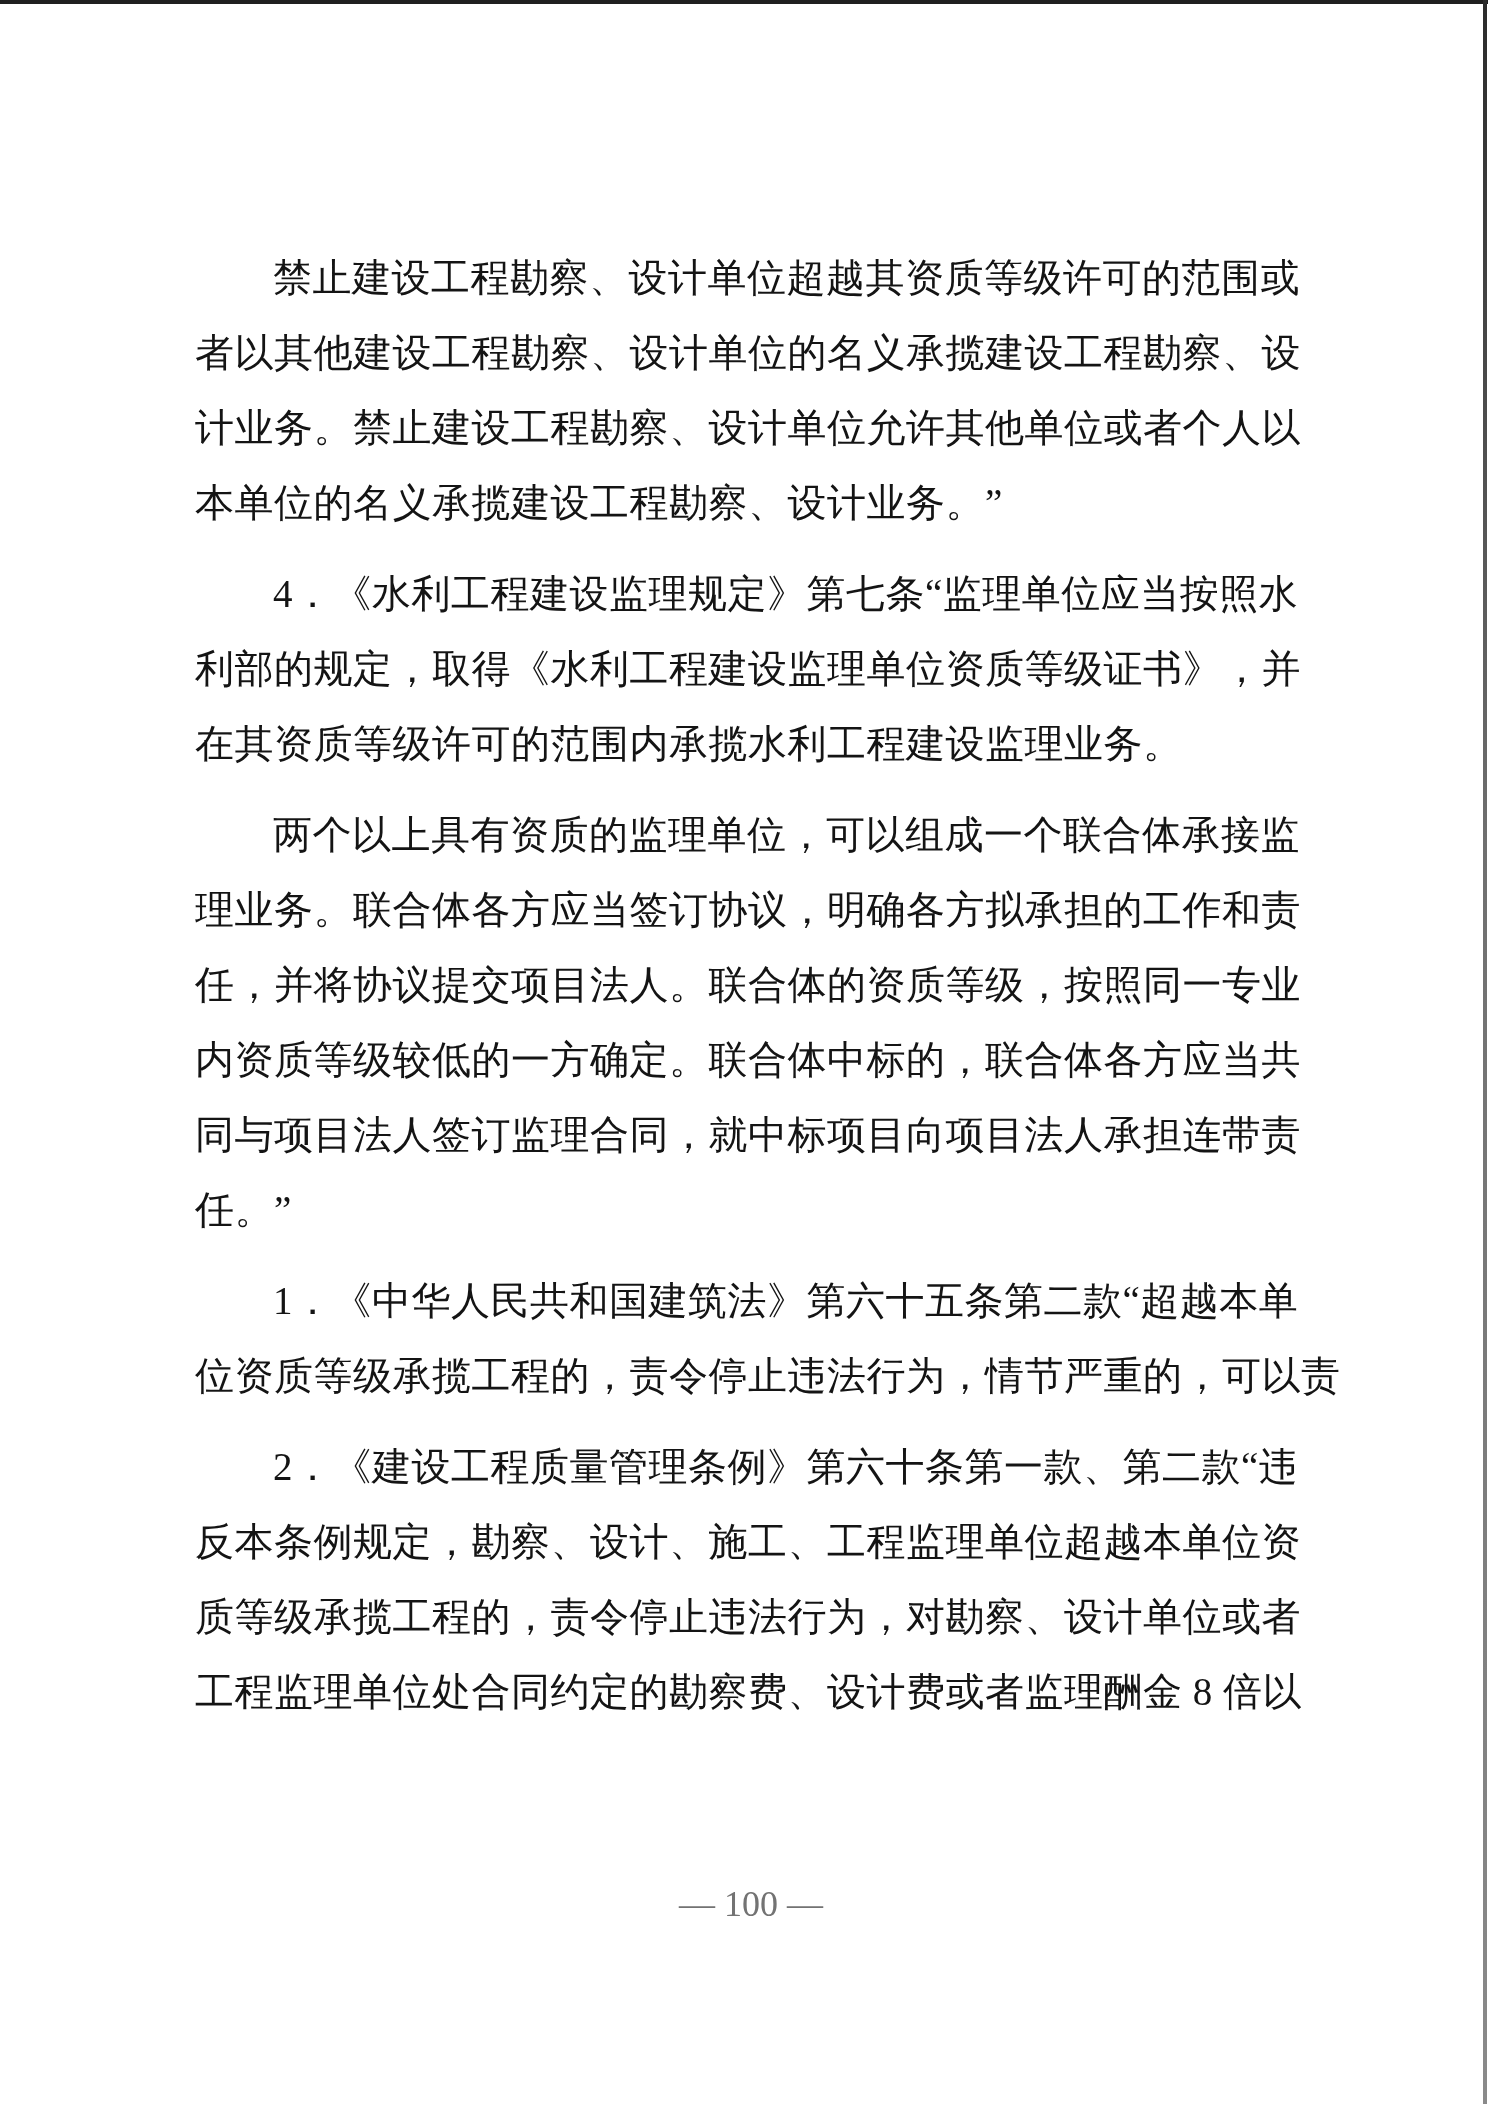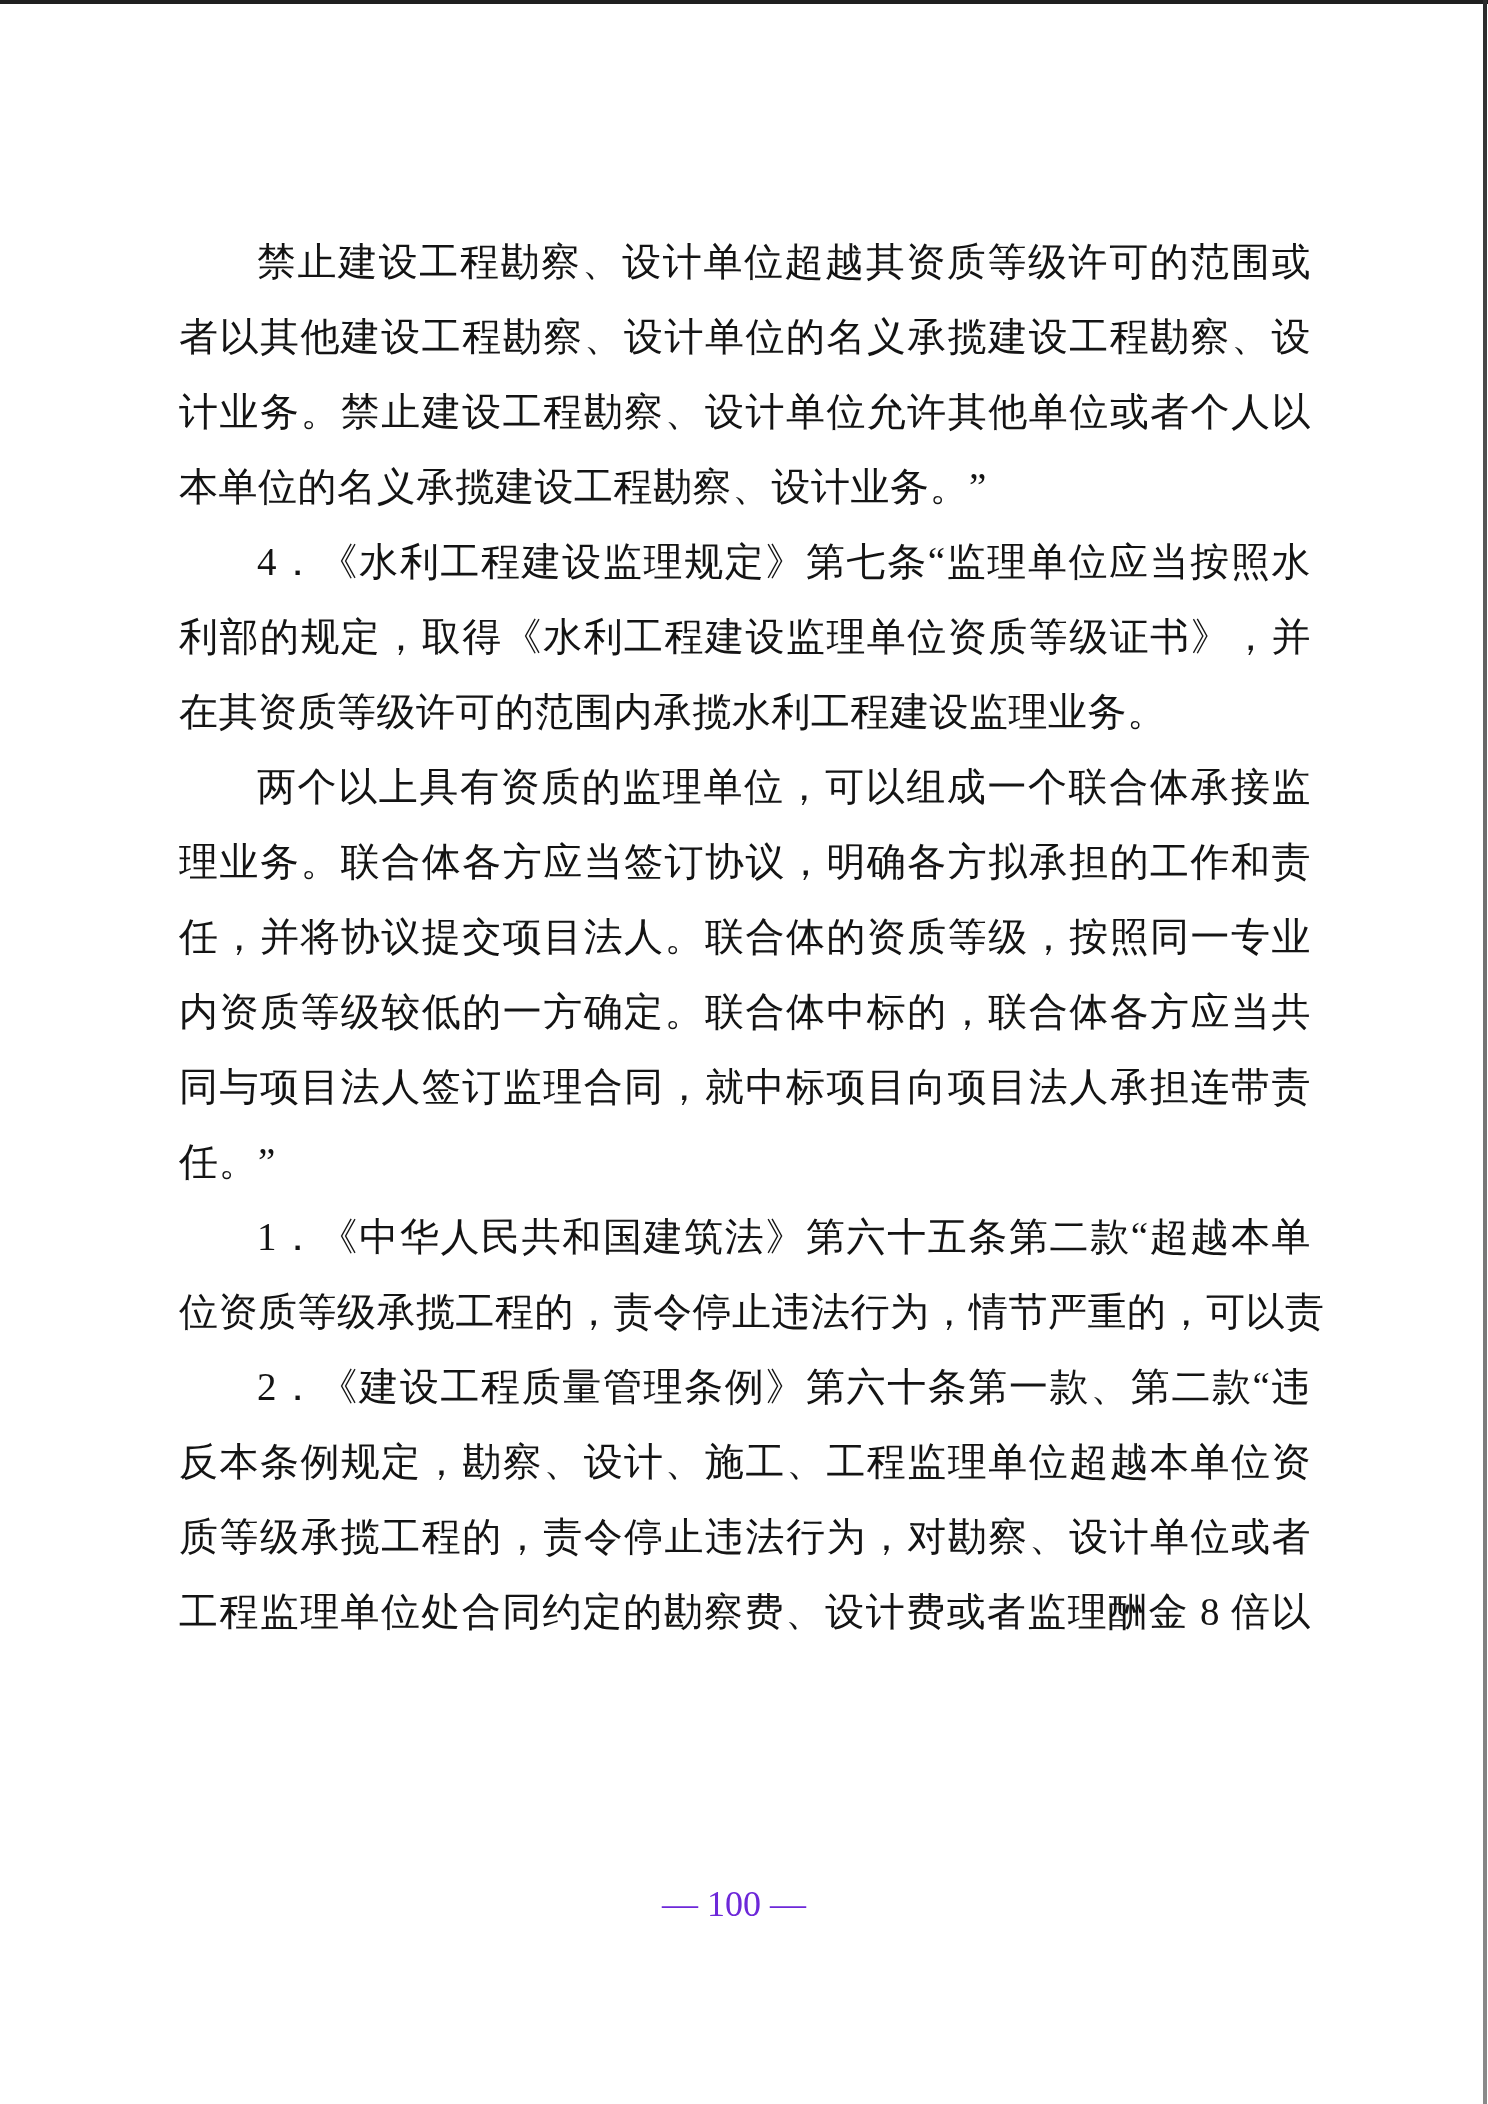--- a/index.html
+++ b/index.html
@@ -29,49 +29,49 @@
     top: 0; right: 1px;
     width: 4px; height: 100%;
     background: linear-gradient(#2b2b2b, #6f6f6f 40%, #8a8a8a);
   }
   .text-block {
     position: absolute;
     left: 179px;
     top: 224px;
     width: 1132px;
   }
-  .paragraph { margin: 0; padding: 0; }
+  .paragraph { margin: 16px; padding: 0; }
   .line {
     height: 75px;
     line-height: 75px;
     font-size: 39px;
     white-space: nowrap;
     text-align: justify;
     text-align-last: justify;
     letter-spacing: 0.5px;
   }
   .line.first { text-indent: 2em; }
   .line.last  { text-align-last: left; font-family: Liberation Serif, serif; }
   .line.heading {
     font-weight: bold;
     font-size: 41px;
     text-align-last: left;
     text-indent: 2em;
   }
   .page-number {
     position: absolute;
-    left: 168px;
+    left: 185px;
     top: 1878px;
     width: 1132px;
     height: 52px;
     line-height: 52px;
     font-size: 36px;
     text-align: center;
     text-align-last: center;
-    color: #6d28d9;
+    color: #737373;
   }
 </style>
 </head>
 <body>
 
 <div class="page">
 
   <div class="edge-top"></div>
   <div class="edge-right"></div>
 

